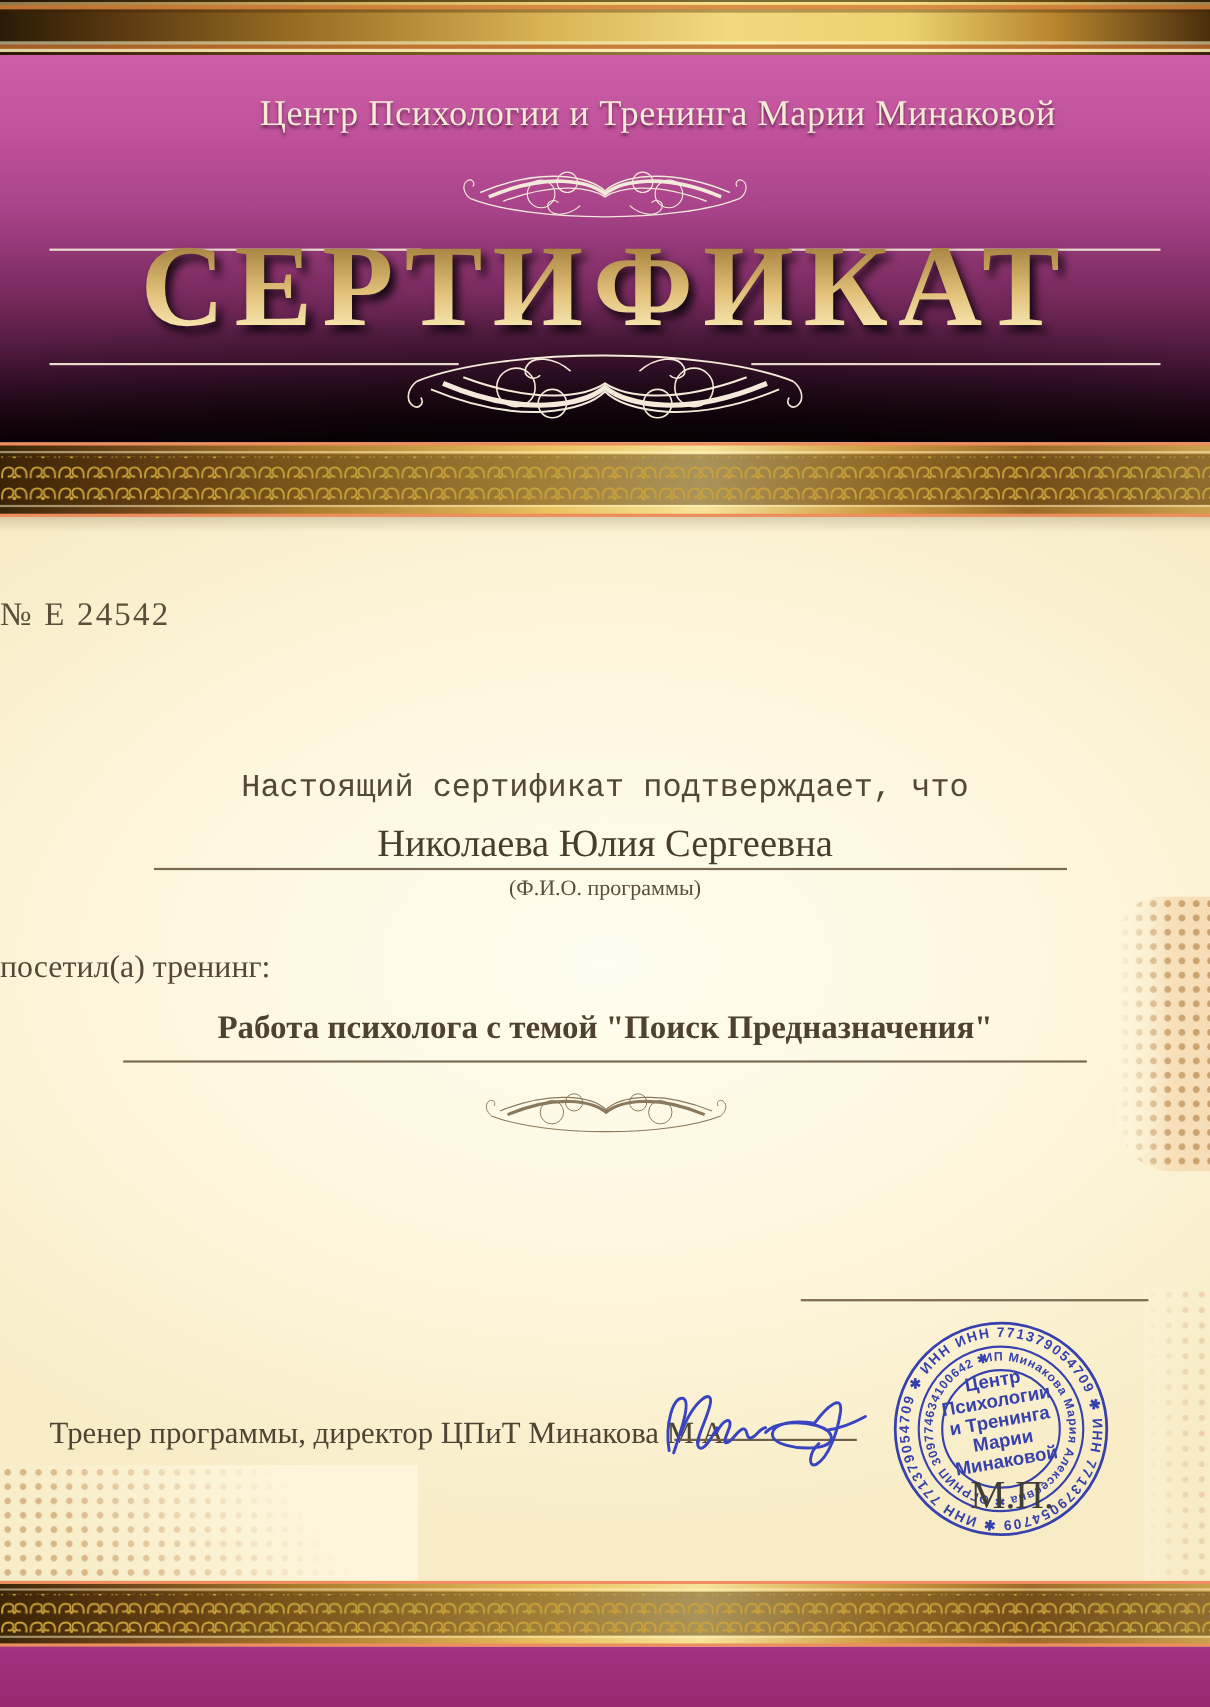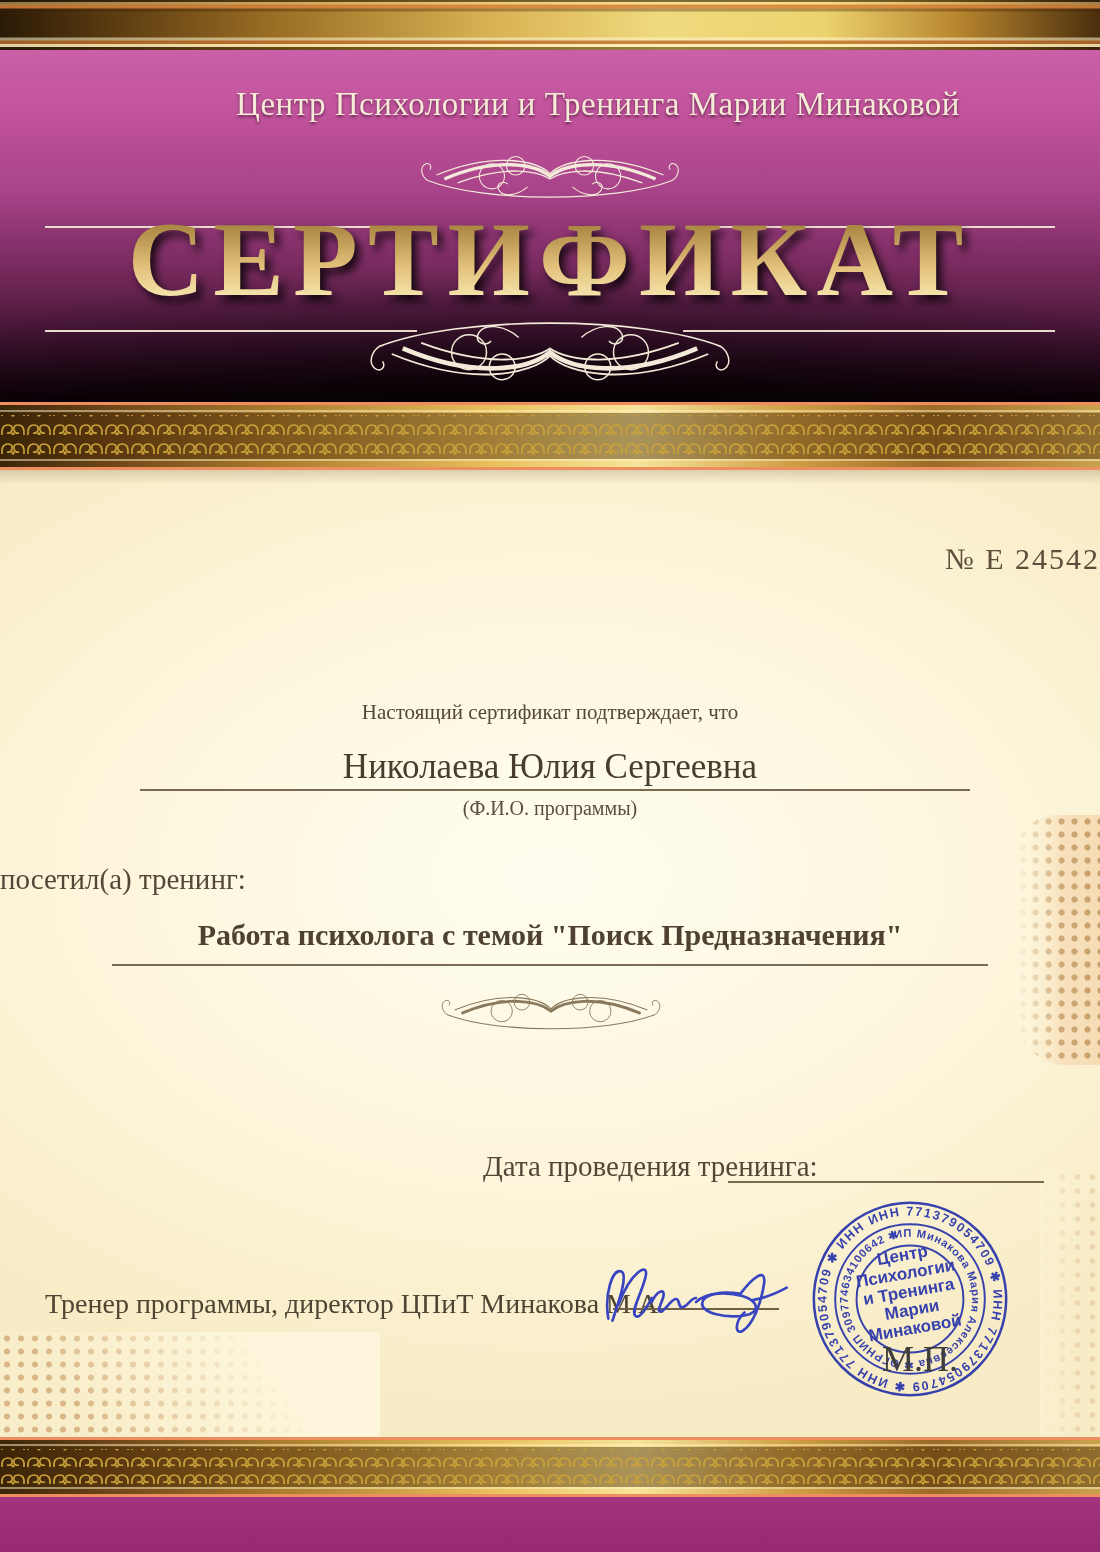--- a/index.html
+++ b/index.html
@@ -81,26 +81,26 @@
     background-size:auto,14px 13px;
   }
   .halftone-right-low{
     right:0;top:700px;width:60px;height:270px;opacity:.45;
     background:
       linear-gradient(90deg,#fdf5da 0%, rgba(253,245,218,0) 70%),
       radial-gradient(circle,#dcb98b 2.4px, rgba(220,185,139,0) 3.2px);
     background-size:auto,15px 14px;
   }
   .cert-number{
-    position:absolute;left:0;top:72px;width:1100px;text-align:right;
+    position:absolute;left:0;top:72px;width:1100px;text-align:left;
     font-size:30px;letter-spacing:2px;color:#5c4e3a;
   }
   .statement{
     position:absolute;left:0;top:230px;width:1100px;text-align:center;
-    font-size:21px;color:#544737;
+    font-size:29px;color:#544737;font-family:Liberation Mono, monospace;
   }
   .participant-name{
     position:absolute;left:0;top:277px;width:1100px;text-align:center;
     font-size:35px;color:#473c2d;
   }
   .underline{position:absolute;height:2px;background:#7a6a52;}
   .name-underline{left:140px;top:319px;width:830px;}
   .participant-caption{
     position:absolute;left:0;top:327px;width:1100px;text-align:center;
     font-size:20px;color:#5a4d3c;
@@ -251,21 +251,20 @@
           <circle cx="148" cy="36" r="14" stroke-width="1.6"></circle>
           <circle cx="252" cy="36" r="14" stroke-width="1.6"></circle>
           <circle cx="112" cy="52" r="19" stroke-width="1.6"></circle>
           <circle cx="288" cy="52" r="19" stroke-width="1.6"></circle>
           <path stroke-width="1.6" d="M14,58 C6,52 2,40 10,34 C16,30 22,36 18,42"></path>
           <path stroke-width="1.6" d="M386,58 C394,52 398,40 390,34 C384,30 378,36 382,42"></path>
         </g>
       </svg>
     </div>
 
-    <div class="date-label">Дата проведения тренинга:</div>
     <div class="underline date-underline"></div>
 
     <div class="trainer-label">Тренер программы, директор ЦПиТ Минакова М.А.</div>
     <div class="underline signature-line"></div>
 
     <div class="signature">
       <svg viewBox="0 0 190 76">
         <g fill="none" stroke="currentColor" stroke-width="2.6" stroke-linecap="round">
           <path d="M10,58 C6,34 14,10 22,12 C30,14 20,42 14,60"></path>
           <path d="M20,44 C32,12 50,2 46,18 C42,34 32,50 36,55 C40,60 48,46 52,38"></path>

